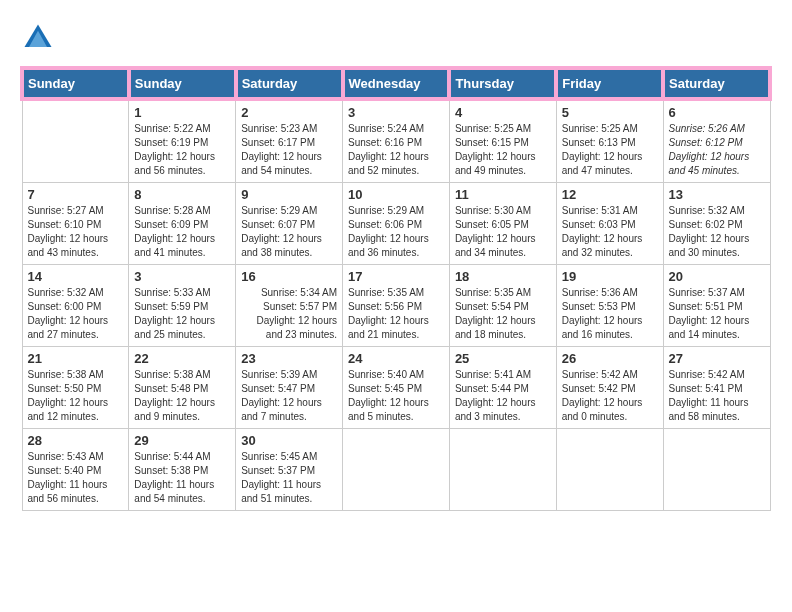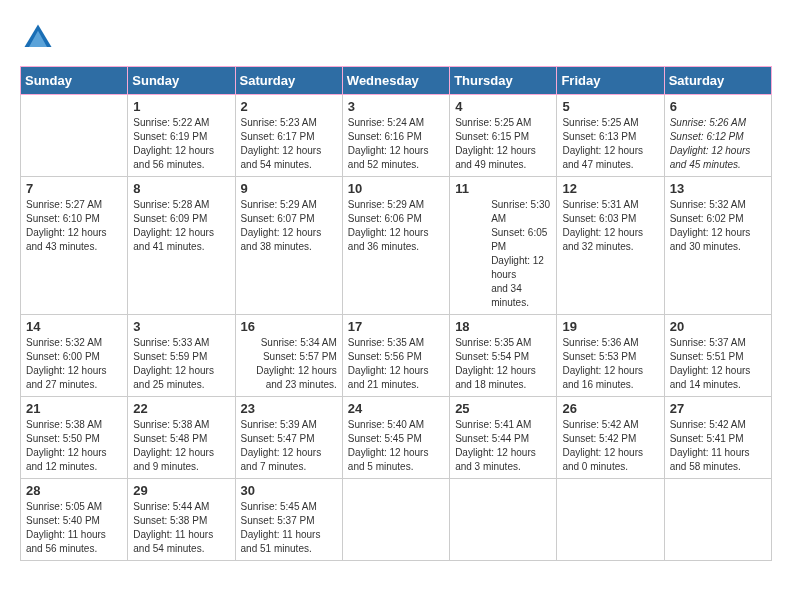--- a/index.html
+++ b/index.html
@@ -49,21 +49,21 @@
       border-collapse: collapse;
       font-size: 11px;
     }
     .calendar th {
       background-color: #2e6da4;
       color: #fff;
       padding: 6px 4px;
       text-align: left;
       font-size: 13px;
       font-weight: bold;
-      border: 1px solid #f9a8d4;
+      border: 4px solid #f9a8d4;
     }
     .calendar td {
       border: 1px solid #ccc;
       vertical-align: top;
       padding: 4px 5px;
       width: calc(100% / 7);
       height: 80px;
       background: #fff;
     }
     .calendar td.empty {
@@ -189,21 +189,21 @@
         </td>
         <td>
           <div class="day-number">10</div>
           <div class="day-info" style="white-space: pre-line;">Sunrise: 5:29 AM
 Sunset: 6:06 PM
 Daylight: 12 hours
 and 36 minutes.</div>
         </td>
         <td>
           <div class="day-number">11</div>
-          <div class="day-info" style="white-space: pre-line; margin-left: 36px;">Sunrise: 5:30 AM
+          <div class="day-info" style="white-space: pre-line;">Sunrise: 5:30 AM
 Sunset: 6:05 PM
 Daylight: 12 hours
 and 34 minutes.</div>
         </td>
         <td>
           <div class="day-number">12</div>
           <div class="day-info" style="white-space: pre-line;">Sunrise: 5:31 AM
 Sunset: 6:03 PM
 Daylight: 12 hours
 and 32 minutes.</div>
@@ -314,21 +314,21 @@
           <div class="day-number">27</div>
           <div class="day-info" style="white-space: pre-line;">Sunrise: 5:42 AM
 Sunset: 5:41 PM
 Daylight: 11 hours
 and 58 minutes.</div>
         </td>
       </tr>
       <tr class="week-row">
         <td>
           <div class="day-number">28</div>
-          <div class="day-info" style="white-space: pre-line;">Sunrise: 5:05 AM
+          <div class="day-info" style="white-space: pre-line;">Sunrise: 5:43 AM
 Sunset: 5:40 PM
 Daylight: 11 hours
 and 56 minutes.</div>
         </td>
         <td>
           <div class="day-number">29</div>
           <div class="day-info" style="white-space: pre-line;">Sunrise: 5:44 AM
 Sunset: 5:38 PM
 Daylight: 11 hours
 and 54 minutes.</div>

